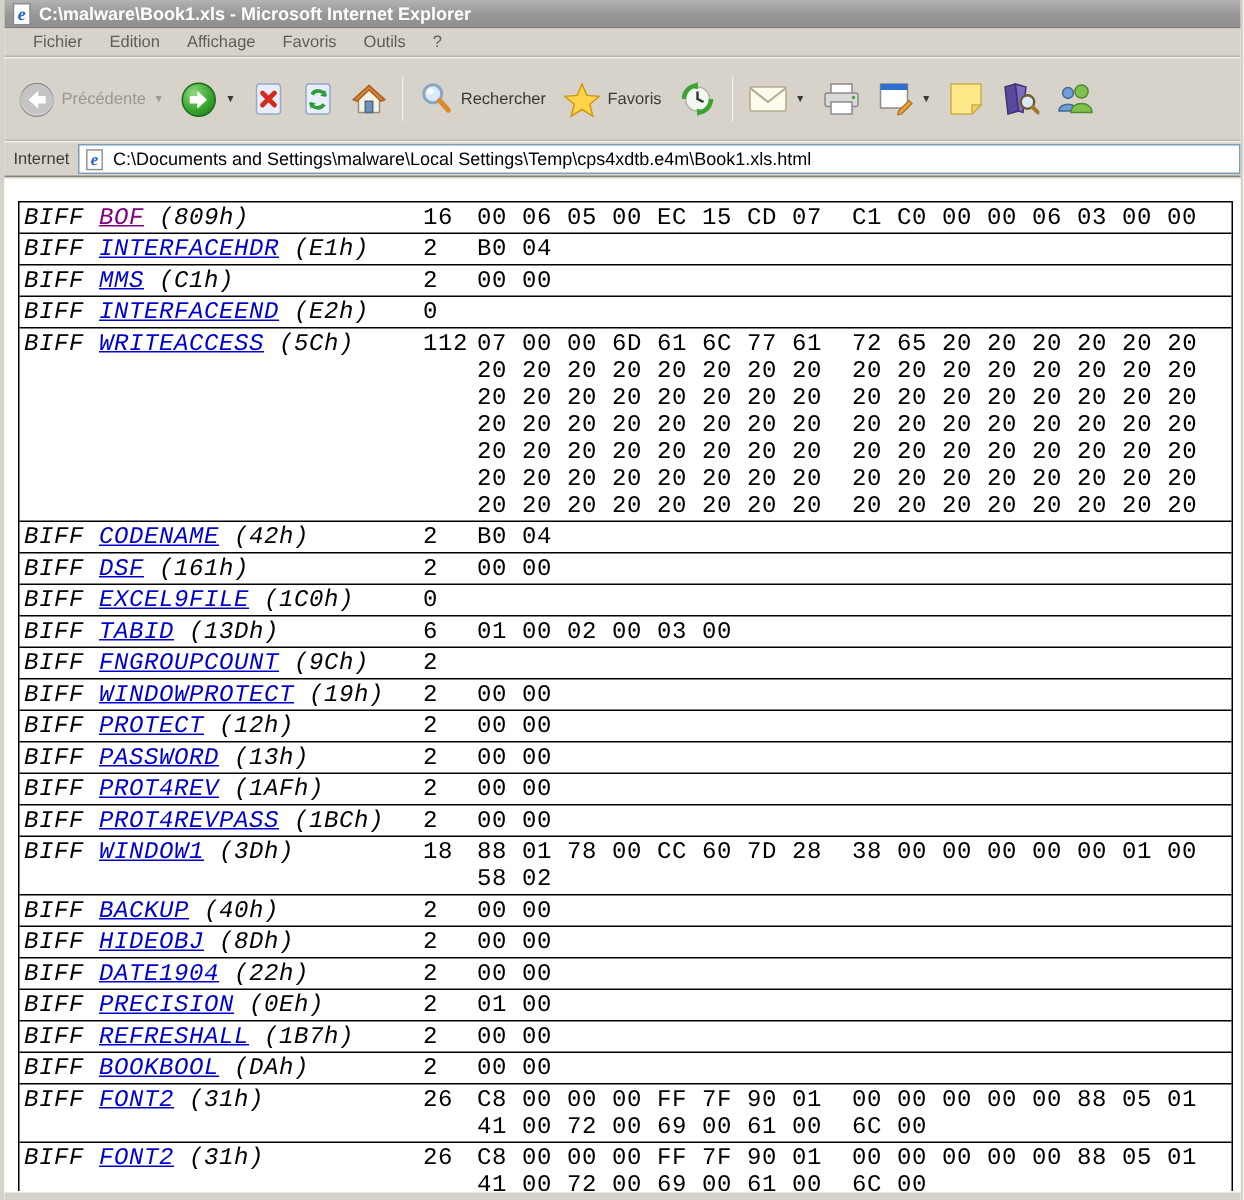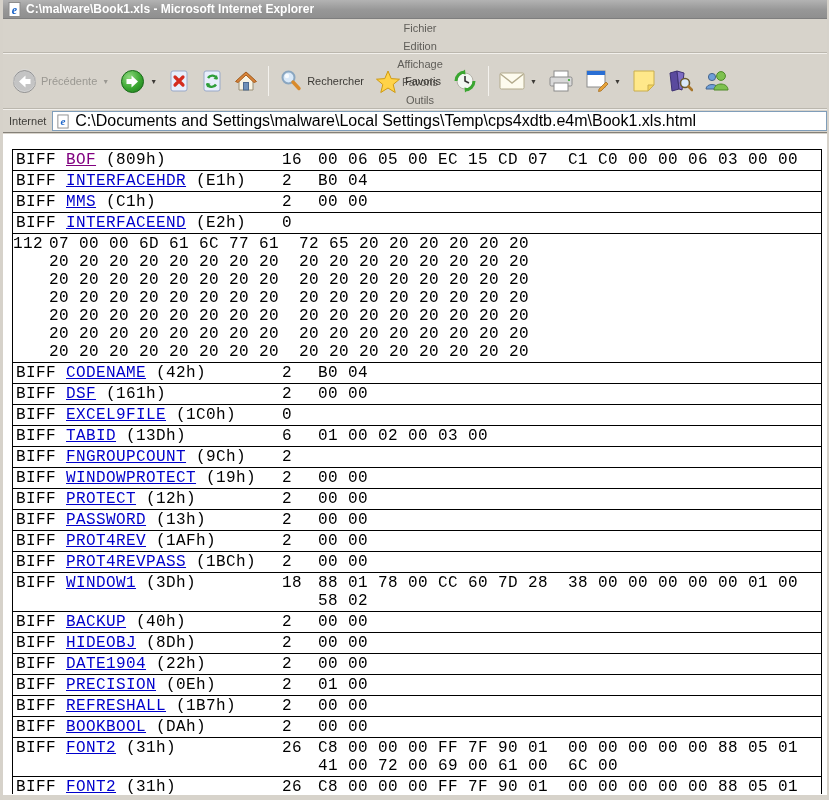--- a/index.html
+++ b/index.html
@@ -10,50 +10,50 @@
 
   
   .titlebar { height:19px; background:linear-gradient(#b3b3b3,#979797 55%,#8f8f8f);
               display:flex; align-items:center; padding:0 4px; gap:4px;
               border-bottom:1px solid #7e7e7e; }
   .titlebar .ttext { color:#fff; font-weight:bold; font-size:12px; white-space:nowrap;
                      overflow:hidden; }
   .ie-ico { width:15px; height:15px; display:inline-flex; flex:0 0 15px; }
 
   
-  .menubar { height:34px; background:#d7d3cb; display:flex; align-items:center;
-             padding-left:10px; border-bottom:1px solid #bbb7ae;flex-direction:column; }
+  .menubar { height:19px; background:#d7d3cb; display:flex; align-items:center;
+             padding-left:10px; border-bottom:1px solid #bbb7ae; }
   .menu-item { font-size:11px; color:#5f5d58; padding:0 9px; line-height:18px; cursor:default; }
 
   
   .toolbar { height:56px; background:#d7d3cb; display:flex; align-items:center;
              padding:16px 4px; border-top:1px solid #f2f0ec; border-bottom:1px solid #bbb7ae; gap:1px; }
   .tbtn { display:flex; align-items:center; gap:4px; padding:2px 5px; height:34px; border-radius:2px; }
   .tbtn .lbl { font-size:11px; color:#3c3a36; white-space:nowrap; }
   .tbtn .lbl.dis { color:#9a9892; }
   .chev { font-size:7px; color:#3c3a36; margin-left:1px; }
   .chev.dis { color:#9a9892; }
   .tsep { width:1px; height:30px; background:#b4b0a7; border-right:1px solid #f4f2ee; margin:0 4px; }
 
   
   .addressbar { height:23px; background:#d7d3cb; display:flex; align-items:center;
                 padding:0 0 0 6px; border-top:1px solid #f2f0ec; }
   .addr-label { font-size:11px; color:#3e3c38; margin-right:6px; }
   .addr-input { flex:1; height:20px; background:#fff; border:1px solid #7f9db9;
                 display:flex; align-items:center; gap:4px; padding:0 3px; }
-  .addr-input .val { font-size:16px; color:#000; white-space:nowrap; overflow:hidden; }
+  .addr-input .val { font-size:12px; color:#000; white-space:nowrap; overflow:hidden; }
   .chrome-divider { height:3px; background:#d7d3cb; border-top:1px solid #848078; border-bottom:1px solid #ffffff; }
 
   
   .content { background:#fff; padding:14px 0 0 9px; }
   .biff { width:810px; border:1px solid #000; border-bottom:none;
           font-family:"Liberation Mono","DejaVu Sans Mono",monospace;
           font-size:16px; letter-spacing:0.4px; color:#000; }
   .row { display:flex; border-bottom:1px solid #000; padding:1px 0; line-height:18px; }
-  .c-name { flex:0 0 269px; padding-left:3px; white-space:pre; overflow:hidden; }
+  .c-name { flex:0 0 269px; padding-left:3px; white-space:pre; overflow:hidden;font-style:italic; }
   .c-len  { flex:0 0 30px; text-align:left; white-space:pre; }
   .c-hex  { flex:1; padding-left:6px; }
   .c-hex div { white-space:pre; }
   .biff a { color:#0000cc; text-decoration:underline; }
   .biff a.visited { color:#800080; }
 
   .bottom-strip { position:absolute; left:0; right:0; bottom:0; height:6px;
                   background:#d7d3cb; border-top:1px solid #ffffff; }
   svg { display:block; }
 </style>
@@ -281,20 +281,21 @@
           <div class="c-hex">
             <div>00 00</div>
           </div>
         </div>
         <div class="row">
           <div class="c-name">BIFF <a href="#">INTERFACEEND</a> (E2h)</div>
           <div class="c-len">0</div>
           <div class="c-hex"></div>
         </div>
         <div class="row">
+          <div class="c-name">BIFF <a href="#">WRITEACCESS</a> (5Ch)</div>
           <div class="c-len">112</div>
           <div class="c-hex">
             <div>07 00 00 6D 61 6C 77 61  72 65 20 20 20 20 20 20</div>
             <div>20 20 20 20 20 20 20 20  20 20 20 20 20 20 20 20</div>
             <div>20 20 20 20 20 20 20 20  20 20 20 20 20 20 20 20</div>
             <div>20 20 20 20 20 20 20 20  20 20 20 20 20 20 20 20</div>
             <div>20 20 20 20 20 20 20 20  20 20 20 20 20 20 20 20</div>
             <div>20 20 20 20 20 20 20 20  20 20 20 20 20 20 20 20</div>
             <div>20 20 20 20 20 20 20 20  20 20 20 20 20 20 20 20</div>
           </div>

